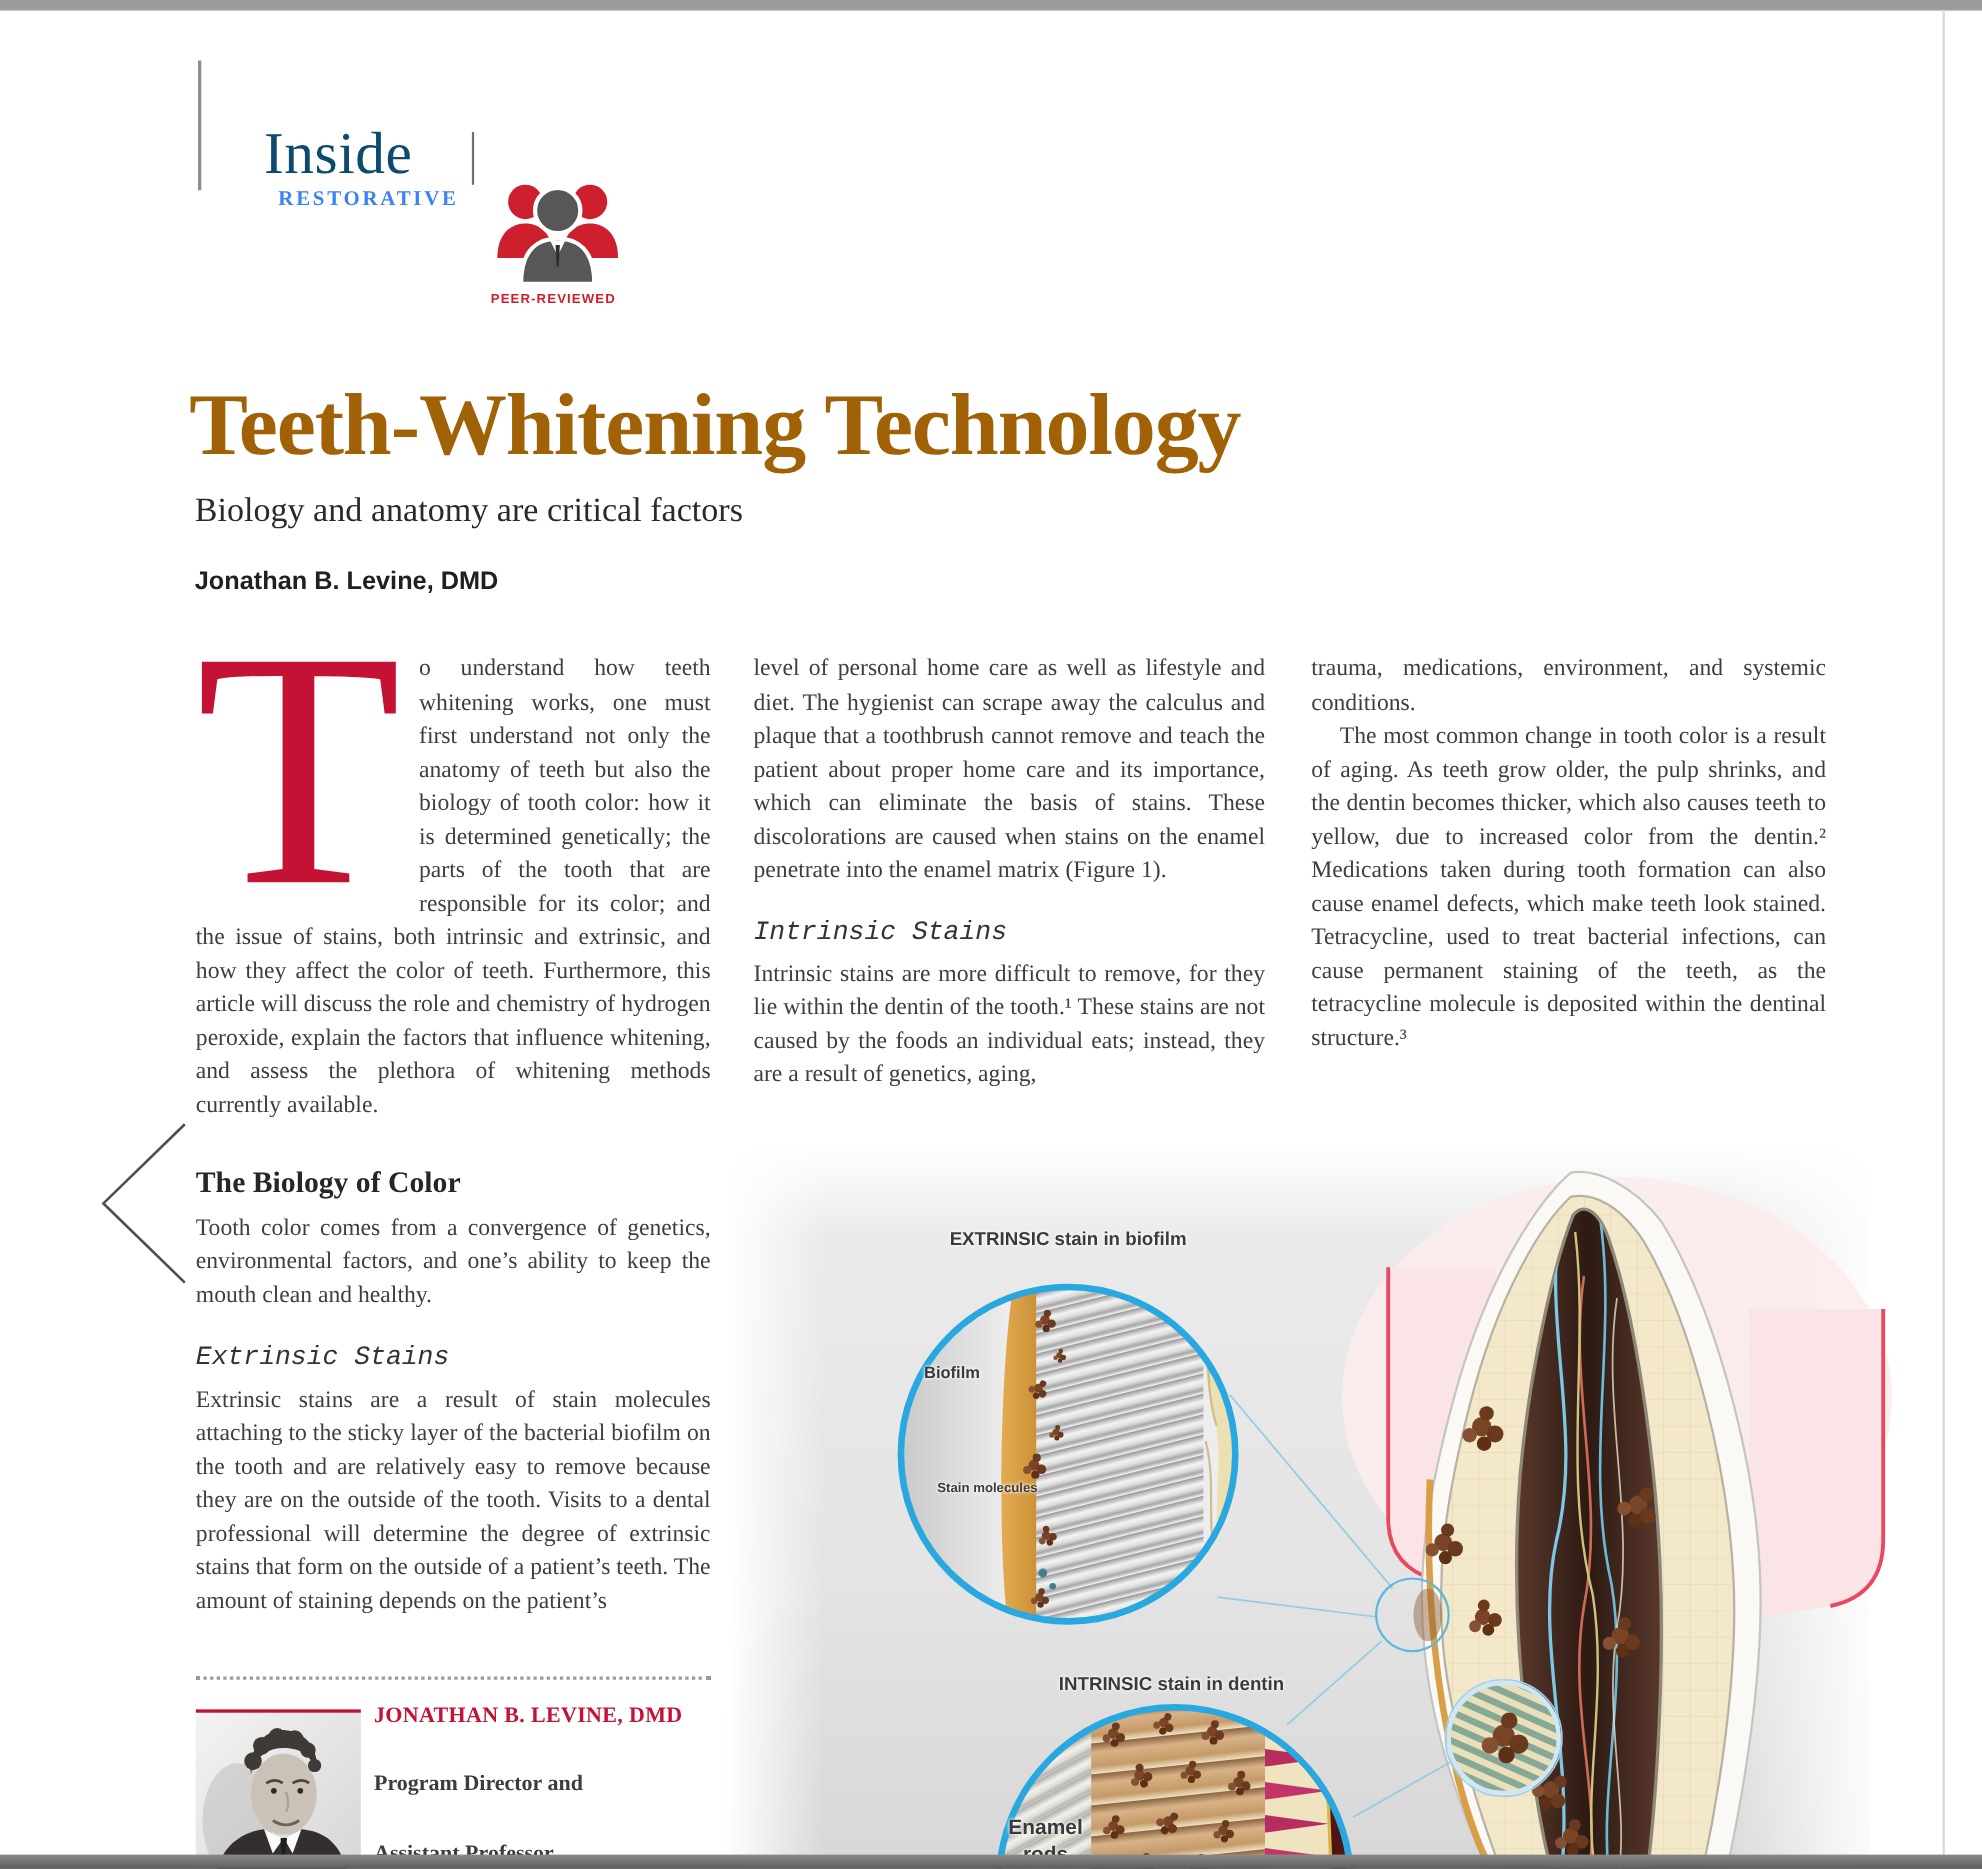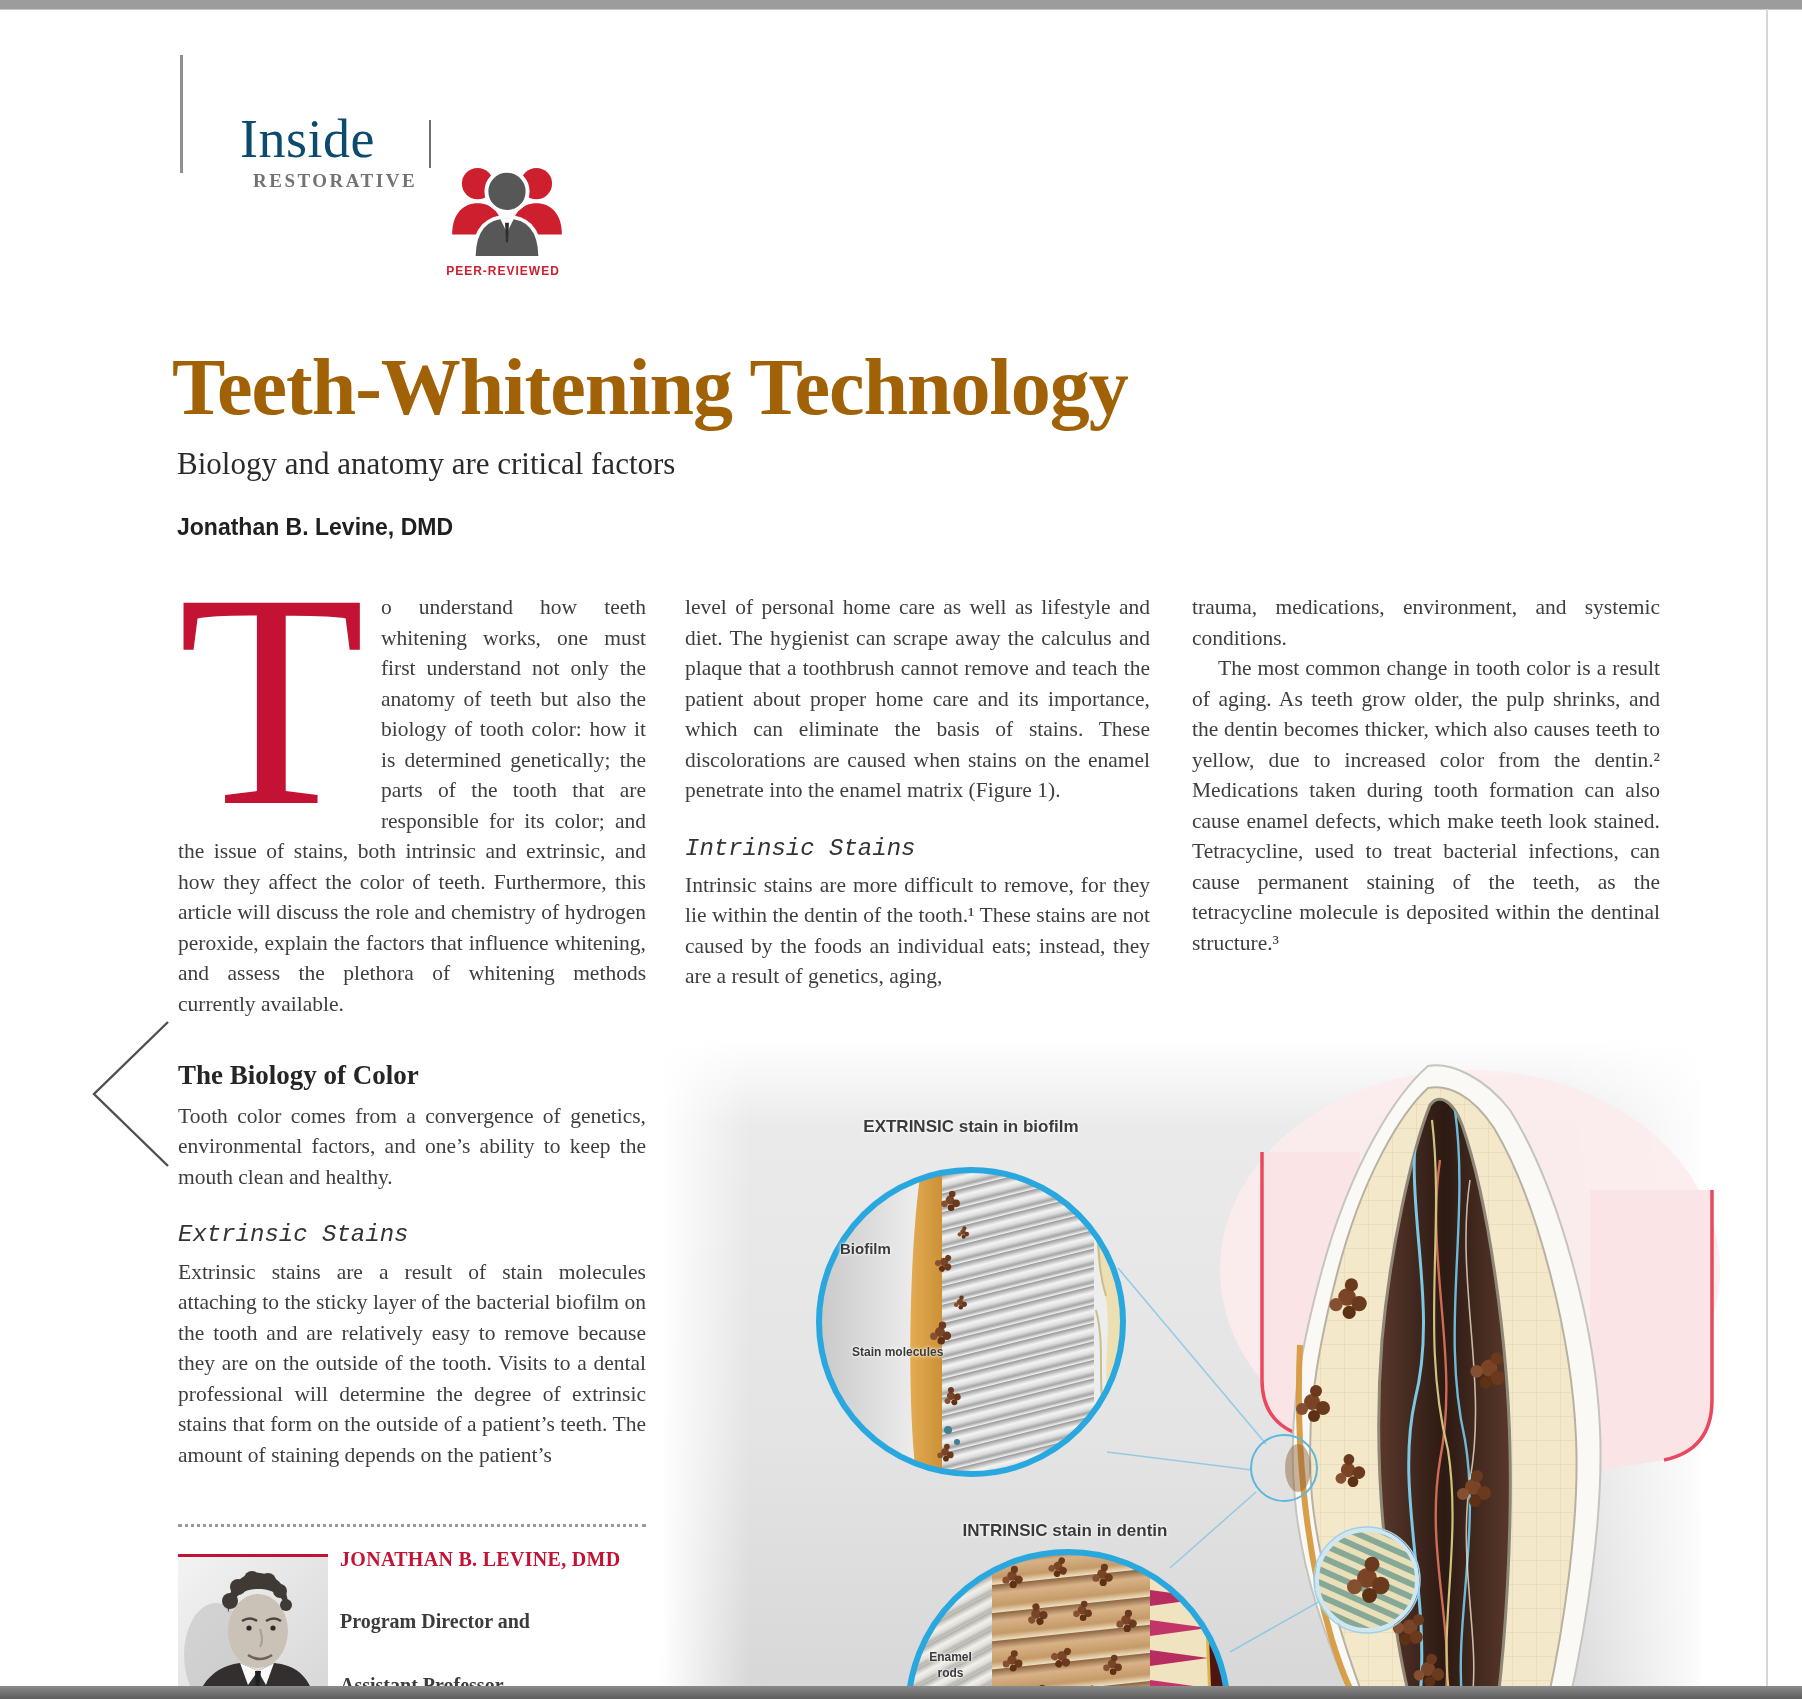--- a/index.html
+++ b/index.html
@@ -9,21 +9,21 @@
 
   
   .top-bar{position:absolute;left:0;top:0;width:1802px;height:9px;background:#9c9c9c;border-bottom:1px solid #c6c6c6;}
   .bottom-bar{position:absolute;left:0;top:1686px;width:1802px;height:13px;background:linear-gradient(180deg,#8a8a8a,#5d5d5d);z-index:60;}
   .right-edge{position:absolute;left:1766px;top:9px;width:2px;height:1690px;background:#d7d7d7;z-index:55;}
 
   
   .mast-rule{position:absolute;left:180px;top:55px;width:3px;height:118px;background:#8f8f8f;}
   .mast-inside{position:absolute;left:240px;top:108px;font-size:54px;color:#0c4a6e;letter-spacing:.5px;}
   .mast-div{position:absolute;left:429px;top:120px;width:2px;height:48px;background:#6f6f6f;}
-  .mast-cat{position:absolute;left:253px;top:170px;font-size:19px;font-weight:bold;color:#737373;letter-spacing:2.5px;}
+  .mast-cat{position:absolute;left:253px;top:170px;font-size:19px;font-weight:bold;color:#3b82f6;letter-spacing:2.5px;}
   .badge{position:absolute;left:448px;top:162px;width:118px;height:98px;}
   .badge-label{position:absolute;left:423px;top:264px;width:160px;text-align:center;font-size:12px;font-weight:bold;
                color:#CE1F2E;letter-spacing:1px;}
 
   
   .title{position:absolute;left:172px;top:342px;width:1400px;font-size:80px;font-weight:bold;color:#a16207;letter-spacing:-1px;}
   .subtitle{position:absolute;left:177px;top:446px;font-size:31px;color:#2a2a2a;}
   .author{position:absolute;left:177px;top:514px;font-size:23px;font-weight:bold;color:#202020;}
 
   
@@ -49,21 +49,21 @@
   .bio-line{font-size:20px;line-height:27px;color:#3c3c3c;font-weight:bold;margin-top:37px;}
 
   
   .fig{position:absolute;left:660px;top:1040px;width:1112px;height:659px;}
   .fig-label{position:absolute;z-index:40;font-family:"Liberation Sans","DejaVu Sans",sans-serif;
              font-weight:bold;color:#3a3a3a;text-shadow:0 0 4px #fff,0 0 2px #fff;}
   .lbl-extrinsic{left:810px;top:1117px;width:322px;text-align:center;font-size:17px;}
   .lbl-biofilm{left:840px;top:1240px;font-size:15px;}
   .lbl-stain{left:852px;top:1345px;font-size:12px;}
   .lbl-intrinsic{left:900px;top:1521px;width:330px;text-align:center;font-size:17px;}
-  .lbl-enamel{left:893px;top:1650px;width:115px;text-align:center;font-size:12px;line-height:1.3;}
+  .lbl-enamel{left:893px;top:1650px;width:115px;text-align:center;font-size:19px;line-height:1.3;}
 </style>
 </head>
 <body>
 
 <div class="page">
 
   <div class="top-bar"></div>
   <div class="right-edge"></div>
 
   <div class="mast-rule"></div>

